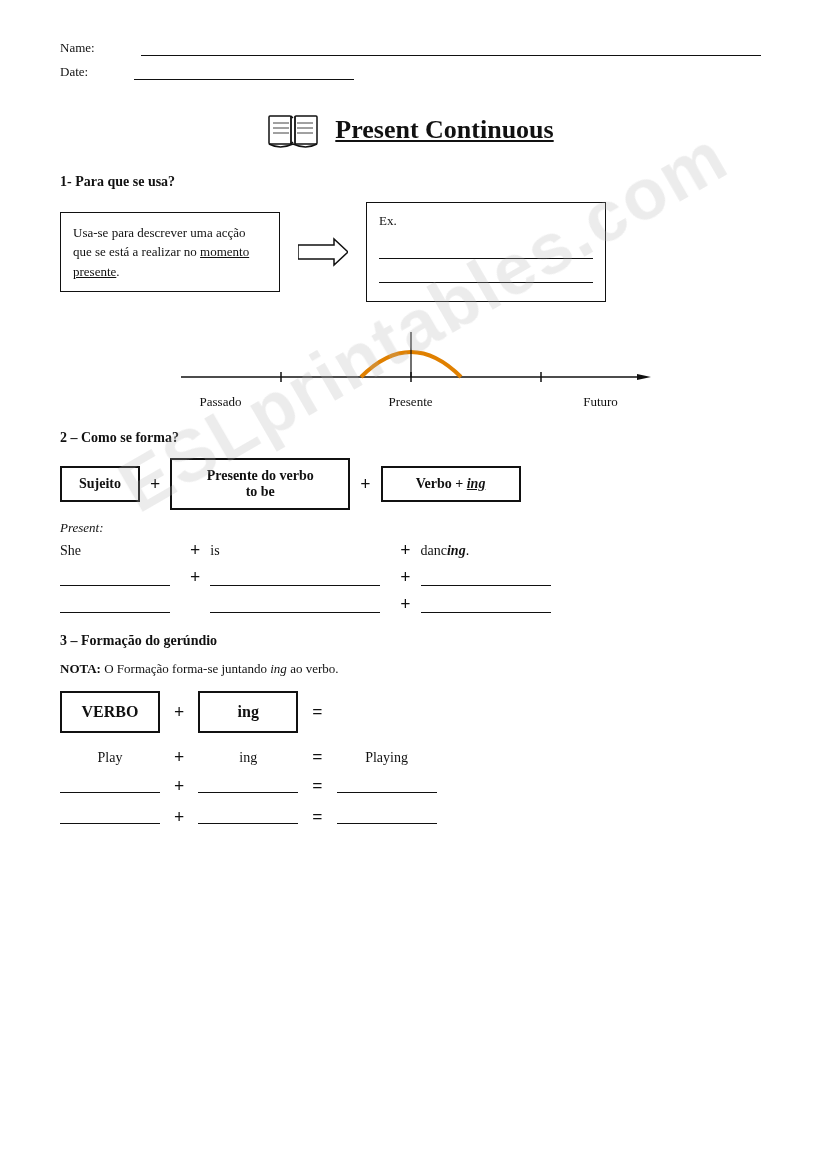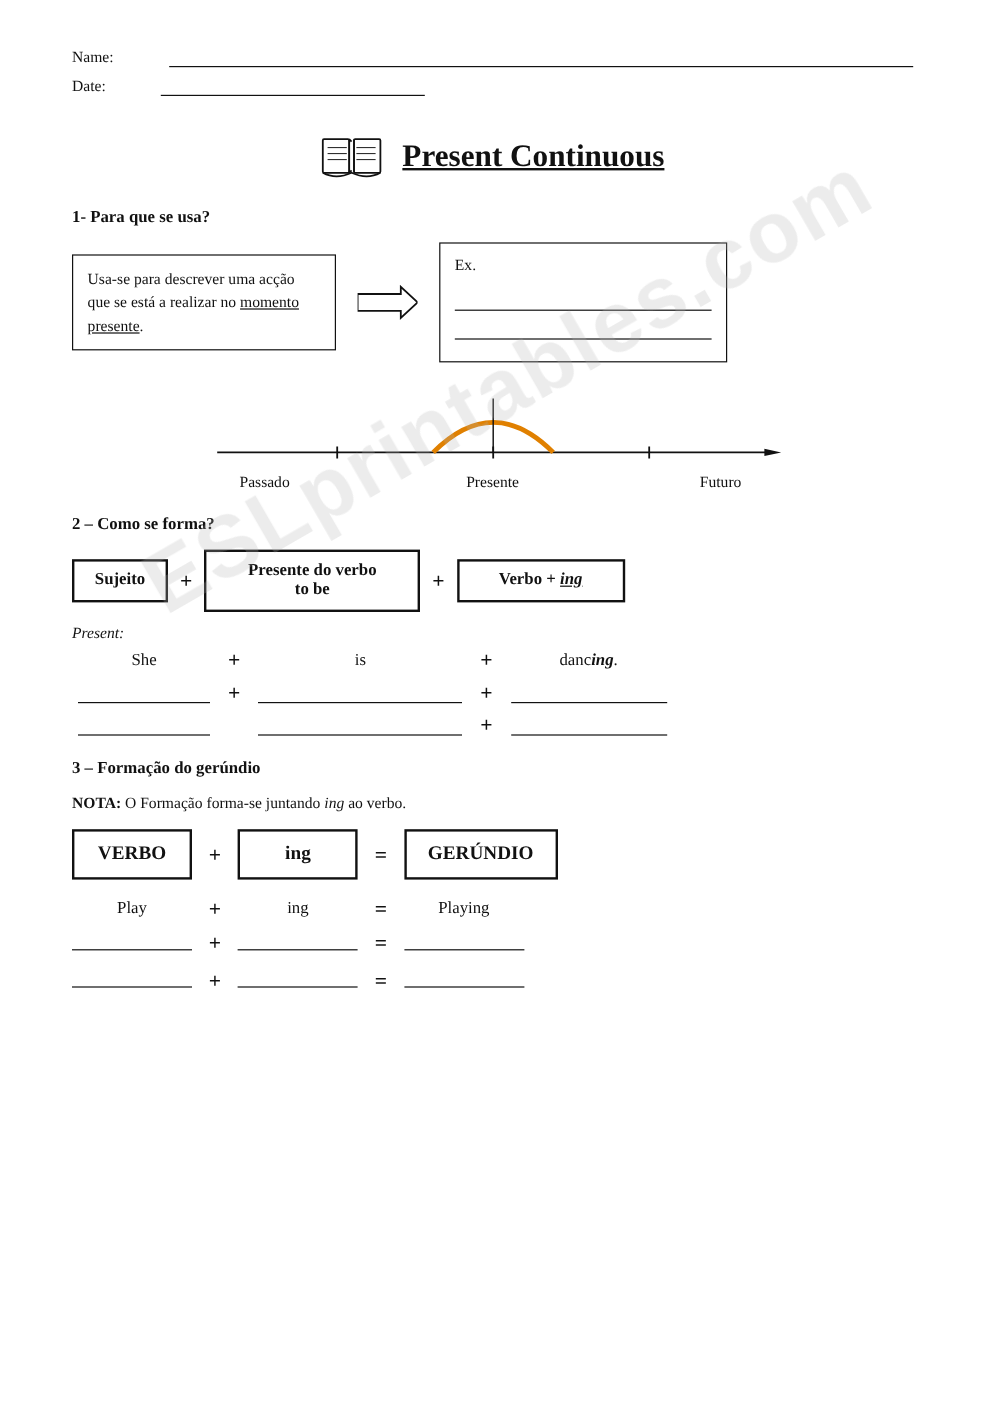--- a/index.html
+++ b/index.html
@@ -149,21 +149,20 @@
     }
     .example-row {
       display: flex;
       align-items: center;
       gap: 10px;
       margin-bottom: 6px;
       font-size: 14px;
     }
     .example-cell {
       width: 120px;
-      text-align: center;
       font-family: Liberation Serif, serif;
     }
     .example-cell.wide { width: 180px; }
     .example-cell.right { width: 140px; }
     .blank-line {
       border-bottom: 1px solid #111;
       display: inline-block;
     }
     .bl-short { width: 110px; }
     .bl-wide { width: 170px; }
@@ -348,21 +347,20 @@
   <div class="nota-row">
     <strong>NOTA:</strong>
     <span>O Formação forma-se juntando </span><em>ing</em><span> ao verbo.</span>
   </div>
 
   <div class="gerundio-formula">
     <div class="ger-box">VERBO</div>
     <span class="plus-sign">+</span>
     <div class="ger-box">ing</div>
     <span class="equals-sign">=</span>
-    <div class="ger-box">GERÚNDIO</div>
   </div>
 
   <div class="ger-example-row">
     <span class="ger-cell">Play</span>
     <span class="plus-sign">+</span>
     <span class="ger-cell">ing</span>
     <span class="equals-sign">=</span>
     <span class="ger-cell">Playing</span>
   </div>
 

